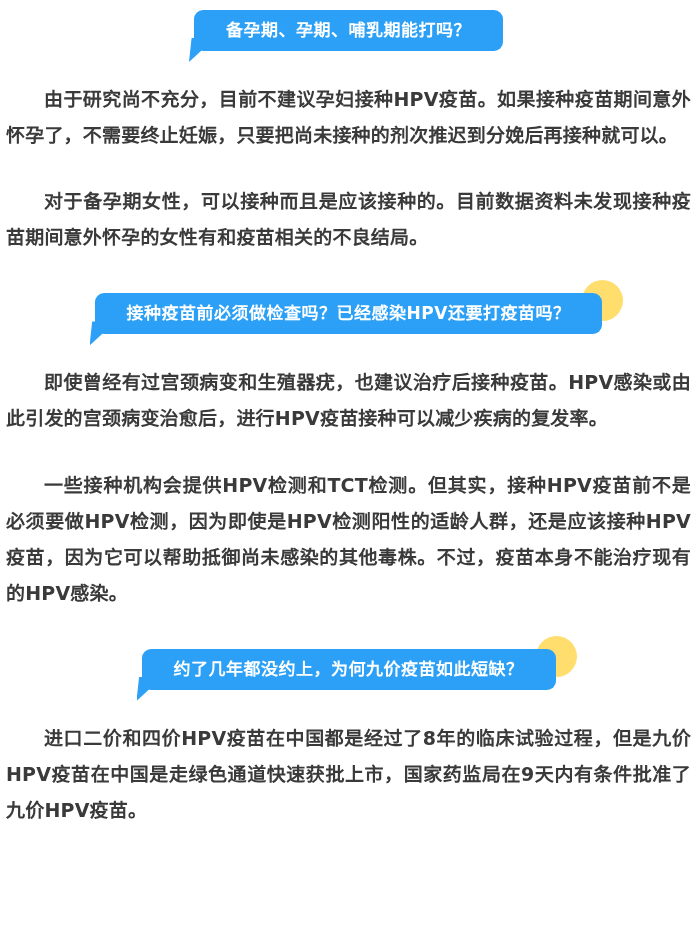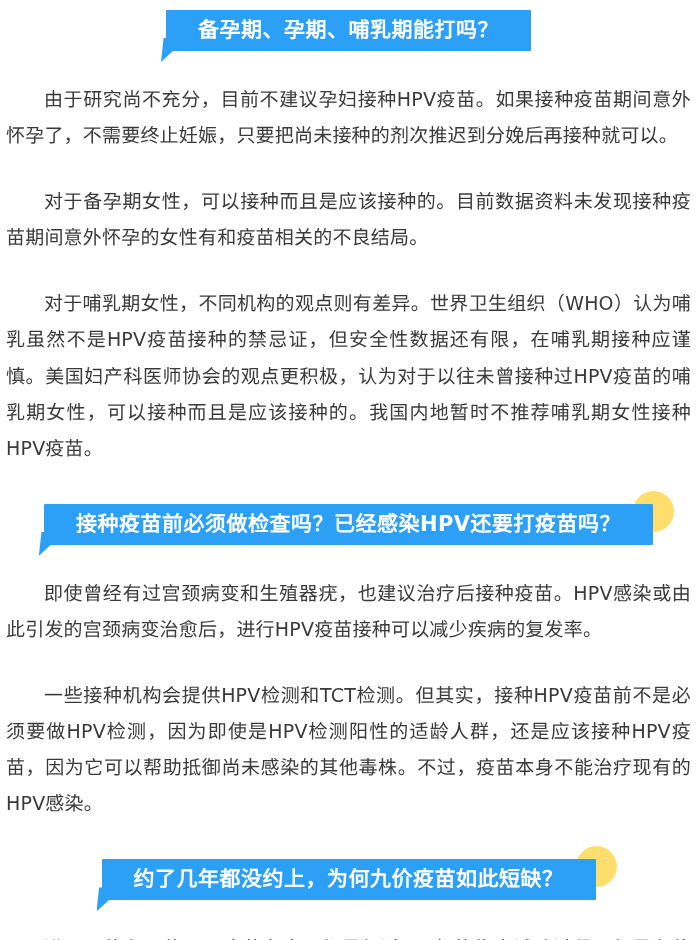--- a/index.html
+++ b/index.html
@@ -30,25 +30,25 @@
     position: relative;
   }
   .section:first-child .banner-row { margin-top: 0; }
   .bubble-wrap { position: relative; display: inline-block; }
   .banner {
     position: relative;
     z-index: 1;
     display: inline-block;
     background: var(--banner-blue);
     color: var(--banner-text);
-    font-size: 21px;
+    font-size: 17px;
     font-weight: bold;
     line-height: 25px;
     padding: 8px 32px;
-    border-radius: 1px;
+    border-radius: 9px;
     letter-spacing: 0.5px;
     white-space: nowrap;
   }
   .bubble-tail {
     position: absolute;
     z-index: 1;
     left: -5px;
     bottom: -11px;
     width: 26px;
     height: 24px;
@@ -66,39 +66,39 @@
     background: var(--accent-yellow);
   }
   .section p {
     margin: 0 0 30px;
     color: var(--body-text);
     font-size: 19px;
     line-height: 1.9;
     text-align: justify;
     text-indent: 2em;
     letter-spacing: 0.2px;
+    font-weight: bold;
   }
   .section p:last-child { margin-bottom: 0; }
   .section { margin: 0; }
 </style>
 </head>
 <body>
 
 <div class="article">
 
   <div class="section">
     <div class="banner-row">
       <span class="bubble-wrap">
         <span class="banner">备孕期、孕期、哺乳期能打吗？</span>
         <span class="bubble-tail"></span>
       </span>
     </div>
     <p>由于研究尚不充分，目前不建议孕妇接种HPV疫苗。如果接种疫苗期间意外怀孕了，不需要终止妊娠，只要把尚未接种的剂次推迟到分娩后再接种就可以。</p>
     <p>对于备孕期女性，可以接种而且是应该接种的。目前数据资料未发现接种疫苗期间意外怀孕的女性有和疫苗相关的不良结局。</p>
-    <p>对于哺乳期女性，不同机构的观点则有差异。世界卫生组织（WHO）认为哺乳虽然不是HPV疫苗接种的禁忌证，但安全性数据还有限，在哺乳期接种应谨慎。美国妇产科医师协会的观点更积极，认为对于以往未曾接种过HPV疫苗的哺乳期女性，可以接种而且是应该接种的。我国内地暂时不推荐哺乳期女性接种HPV疫苗。</p>
   </div>
 
   <div class="section">
     <div class="banner-row">
       <span class="bubble-wrap">
         <span class="accent-circle"></span>
         <span class="banner">接种疫苗前必须做检查吗？已经感染HPV还要打疫苗吗？</span>
         <span class="bubble-tail"></span>
       </span>
     </div>

